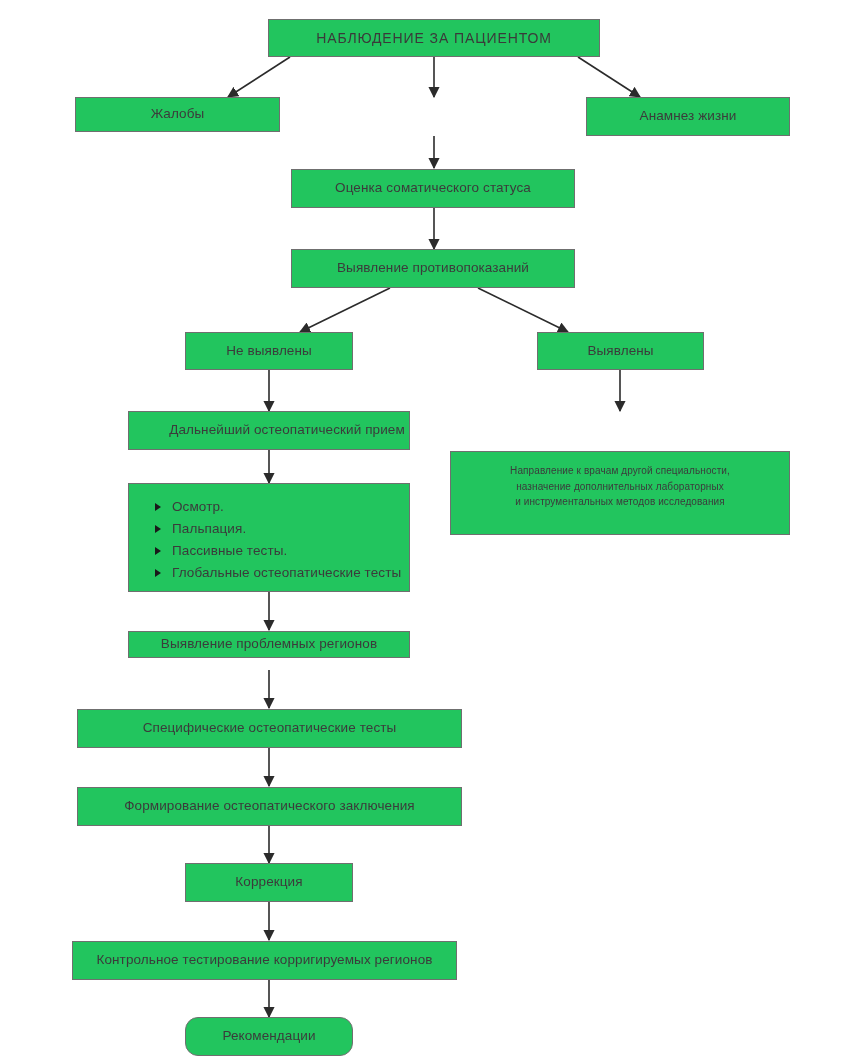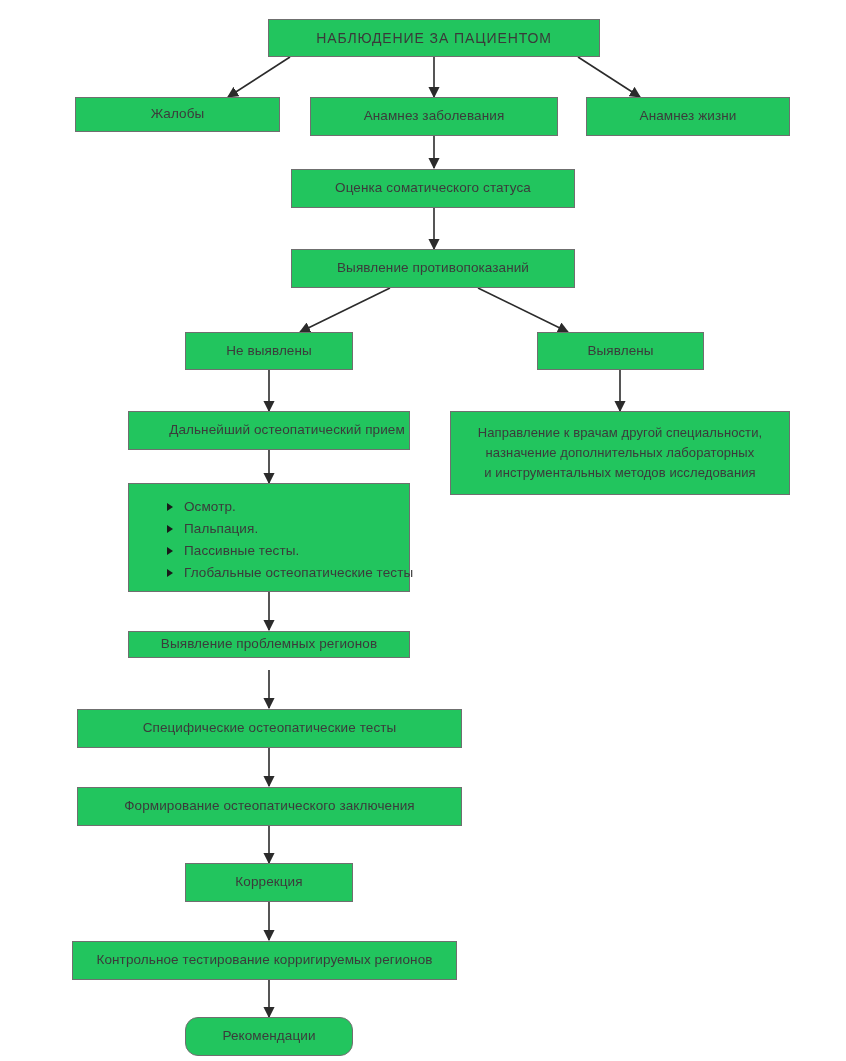--- a/index.html
+++ b/index.html
@@ -42,31 +42,32 @@
   }
   .node.title {
     font-size: 14px;
     letter-spacing: 0.9px;
     font-weight: 400;
     color: #3a3a3a;
   }
   .node.multiline {
     display: block;
     padding: 11px 10px 9px 10px;
-    font-size: 13px;
+    font-size: 10px;
     line-height: 1.55;
+    margin-top: 40px;
   }
   .node.multiline .ml-row {
     display: block;
     text-align: center;
     white-space: nowrap;
   }
   .node.listbox {
     display: block;
-    padding: 12px 0 10px 16px;
+    padding: 12px 0 10px 4px;
     text-align: left;
   }
   .bullet-list {
     list-style: none;
     margin: 0;
     padding: 0 0 0 22px;
   }
   .bullet-list li {
     position: relative;
     font-size: 13.5px;
@@ -119,23 +120,20 @@
   </svg>
 
   <div class="node title" style="left:268px; top:19px; width:332px; height:38px;">
     <span>НАБЛЮДЕНИЕ ЗА ПАЦИЕНТОМ</span>
   </div>
 
   <div class="node" style="left:75px; top:97px; width:205px; height:35px;">
     <span>Жалобы</span>
   </div>
 
-  <div class="node" style="left:310px; top:97px; width:248px; height:39px;">
-    <span>Анамнез заболевания</span>
-  </div>
 
   <div class="node" style="left:291px; top:169px; width:284px; height:39px;">
     <span>Оценка соматического статуса</span>
   </div>
 
   <div class="node" style="left:586px; top:97px; width:204px; height:39px;">
     <span>Анамнез жизни</span>
   </div>
 
   <div class="node" style="left:291px; top:249px; width:284px; height:39px;">

